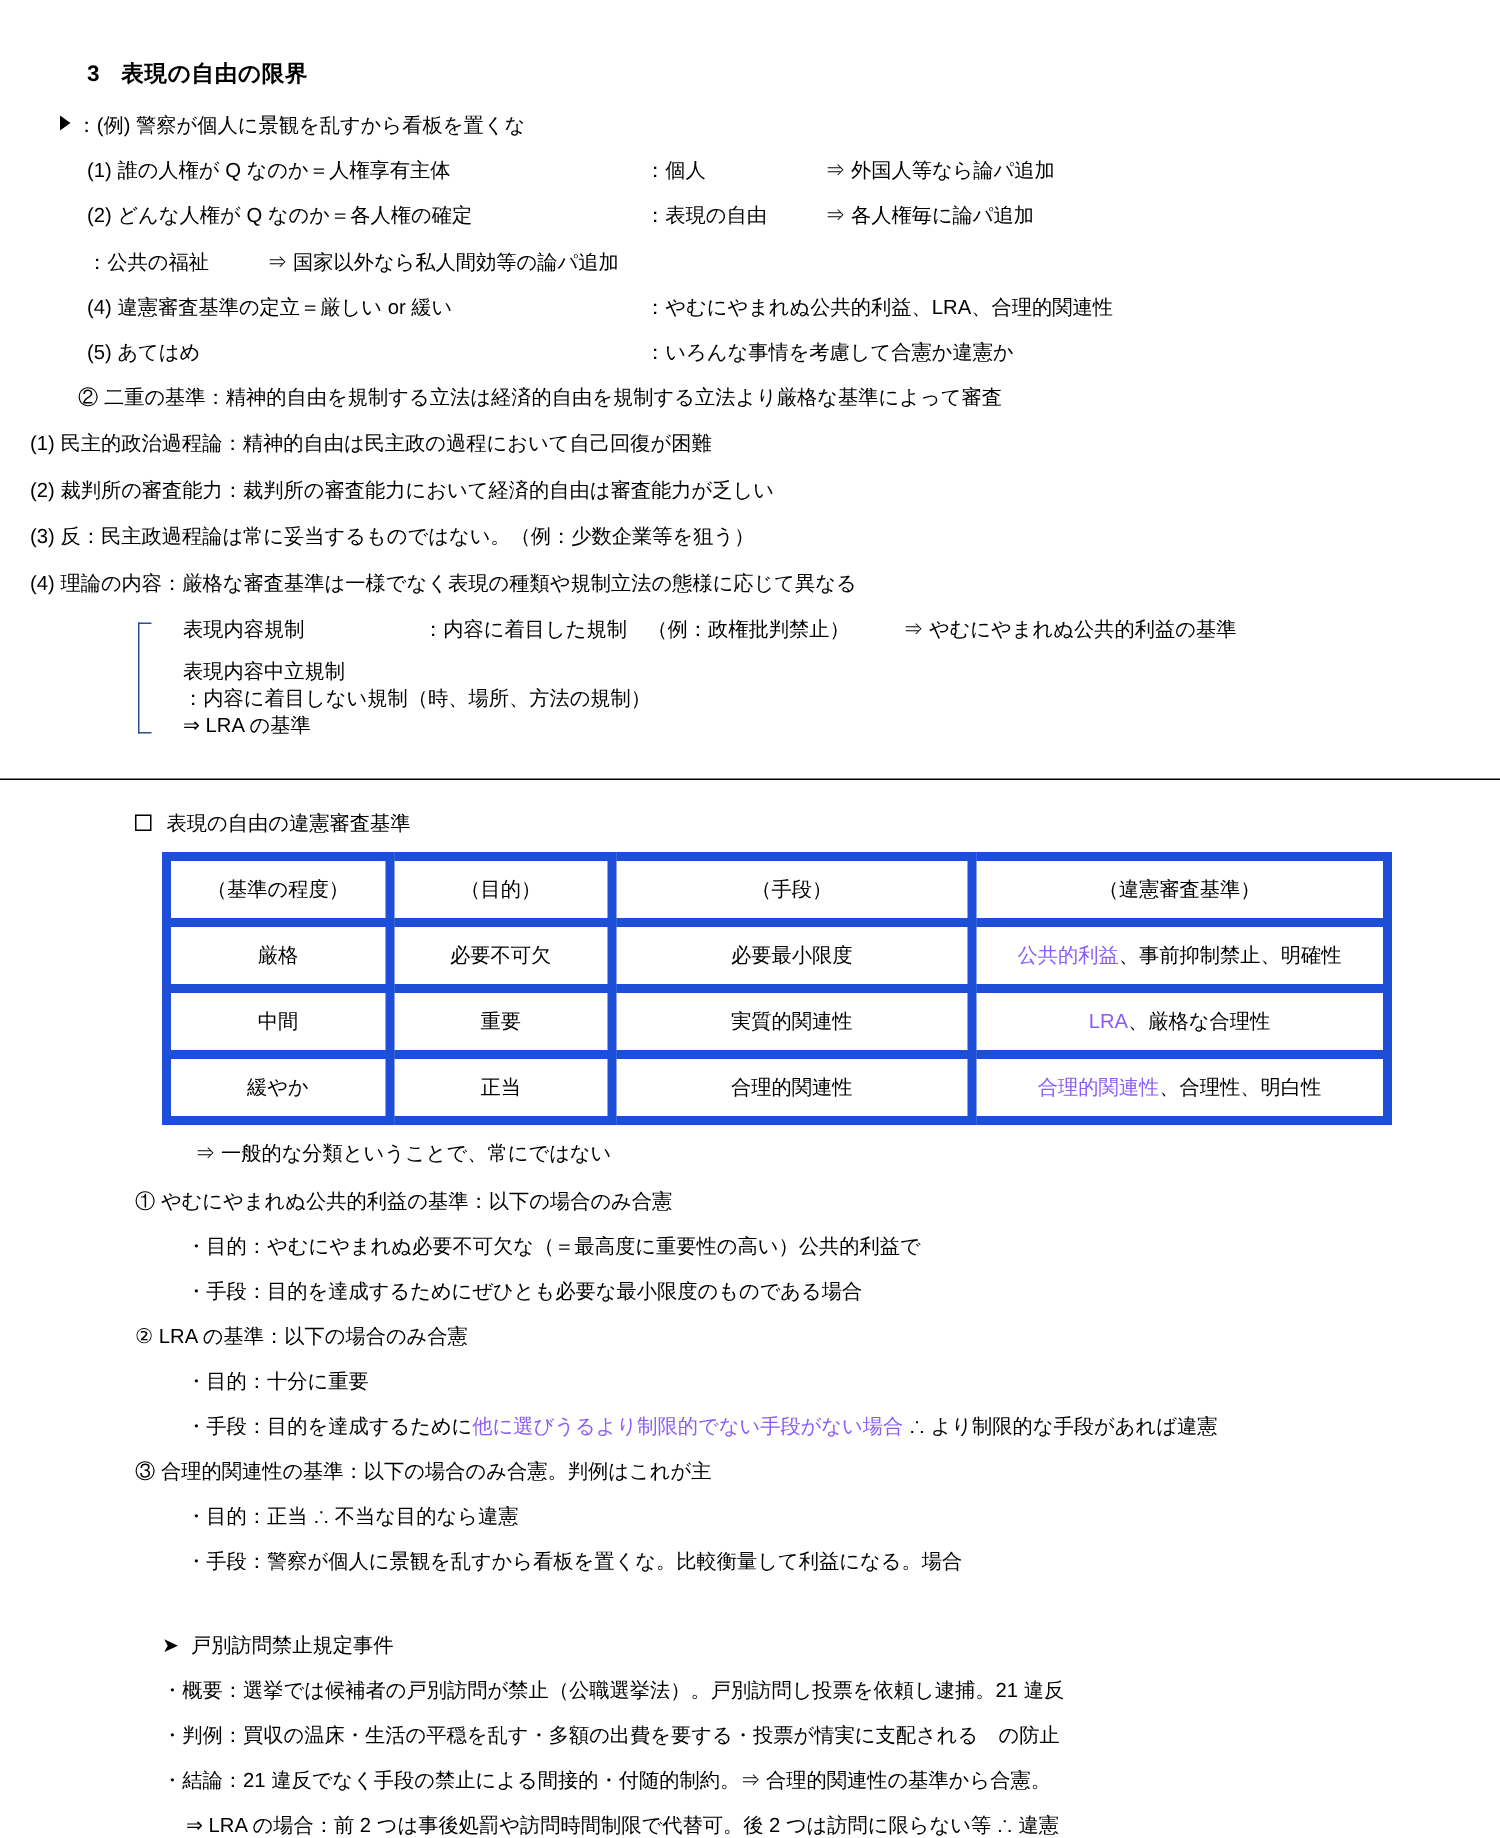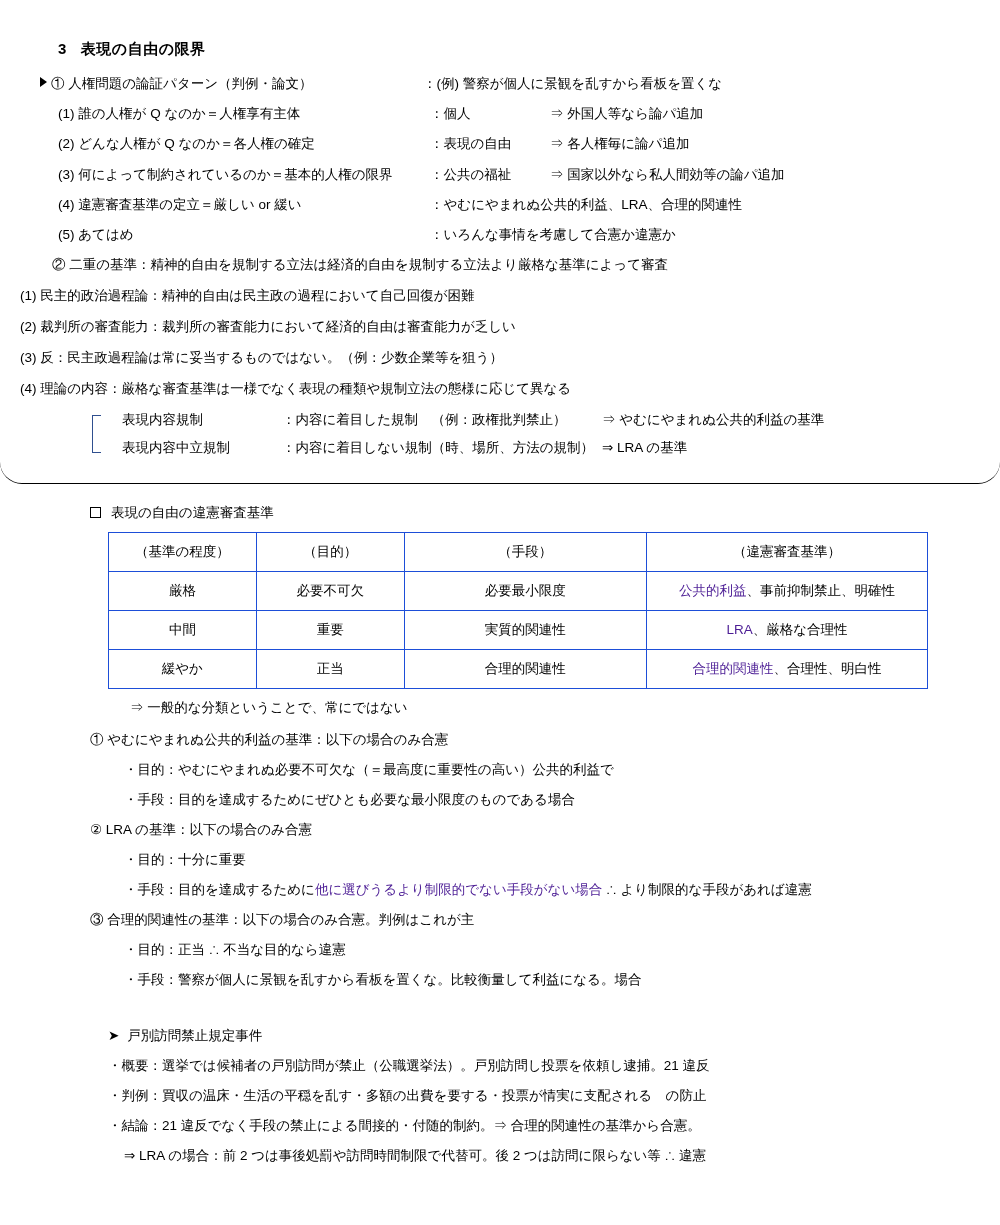--- a/index.html
+++ b/index.html
@@ -19,21 +19,20 @@
     position: relative;
     width: 1000px;
     min-height: 1225px;
     box-sizing: border-box;
   }
   
   .section-top {
     border-bottom: 1.5px solid #000;
     padding: 40px 20px 14px 20px;
     box-sizing: border-box;
-    border-radius: 22px;
   }
   .section-bottom {
     padding: 14px 20px 20px 20px;
     box-sizing: border-box;
   }
 
   h1.doc-title {
     font-size: 15px;
     font-weight: bold;
     margin: 0 0 16px 38px;
@@ -85,21 +84,21 @@
   }
   .bracket-group::before {
     content: "";
     position: absolute;
     left: 0; top: 4px; bottom: 4px;
     width: 8px;
     border: 1.5px solid #2f4f8f;
     border-right: none;
   }
   .bracket-row { display: flex; align-items: baseline; margin-bottom: 10px; }
-  .bracket-row:last-child { margin-bottom: 0; }
+  .bracket-row:last-child { margin-bottom: 0; flex-direction: column; }
   .bg-a { width: 160px; }
   .bg-b { width: 320px; }
   .bg-c { }
 
   
   .tbl-heading {
     margin: 6px 0 10px 70px;
     display: flex;
     align-items: center;
   }
@@ -109,30 +108,30 @@
     border: 1.4px solid #000;
     margin-right: 10px;
   }
   table.criteria {
     border-collapse: collapse;
     margin-left: 88px;
     width: 820px;
     font-size: 13.5px;
   }
   table.criteria td {
-    border: 1px solid #1d4ed8;
+    border: 6px solid #1d4ed8;
     text-align: center;
     padding: 8px 4px;
     height: 22px;
   }
   .c1 { width: 145px; }
   .c2 { width: 145px; }
   .c3 { width: 245px; }
   .c4 { width: 285px; }
-  .red { color: #4c1d95; }
+  .red { color: #8b5cf6; }
 
   .arrow-note { margin: 10px 0 14px 110px; }
 
   .sub { margin-left: 70px; margin-bottom: 12px; }
   .sub2 { margin-left: 104px; margin-bottom: 12px; }
   .sub3 { margin-left: 88px; margin-bottom: 12px; }
 
   .gap { height: 26px; }
 
   .bullet-arrow {
@@ -146,38 +145,36 @@
 <div class="page">
 
   <div class="section-top">
 
     <h1 class="doc-title">
       <span class="title-num">3</span><span>表現の自由の限界</span>
     </h1>
 
     <div class="row ind0">
       <span class="tri"></span>
-      <span class="lead col-a">① 人権問題の論証パターン（判例・論文）</span>
       <span class="rhs">：(例) 警察が個人に景観を乱すから看板を置くな</span>
     </div>
 
     <div class="row ind1">
       <span class="col-a">(1) 誰の人権が Q なのか＝人権享有主体</span>
       <span class="col-b">：個人</span>
       <span class="col-c">⇒ 外国人等なら論パ追加</span>
     </div>
 
     <div class="row ind1">
       <span class="col-a">(2) どんな人権が Q なのか＝各人権の確定</span>
       <span class="col-b">：表現の自由</span>
       <span class="col-c">⇒ 各人権毎に論パ追加</span>
     </div>
 
     <div class="row ind1">
-      <span class="col-a">(3) 何によって制約されているのか＝基本的人権の限界</span>
       <span class="col-b">：公共の福祉</span>
       <span class="col-c">⇒ 国家以外なら私人間効等の論パ追加</span>
     </div>
 
     <div class="row ind1">
       <span class="col-a">(4) 違憲審査基準の定立＝厳しい or 緩い</span>
       <span class="col-b" style="width:auto">：やむにやまれぬ公共的利益、LRA、合理的関連性</span>
     </div>
 
     <div class="row ind1">

